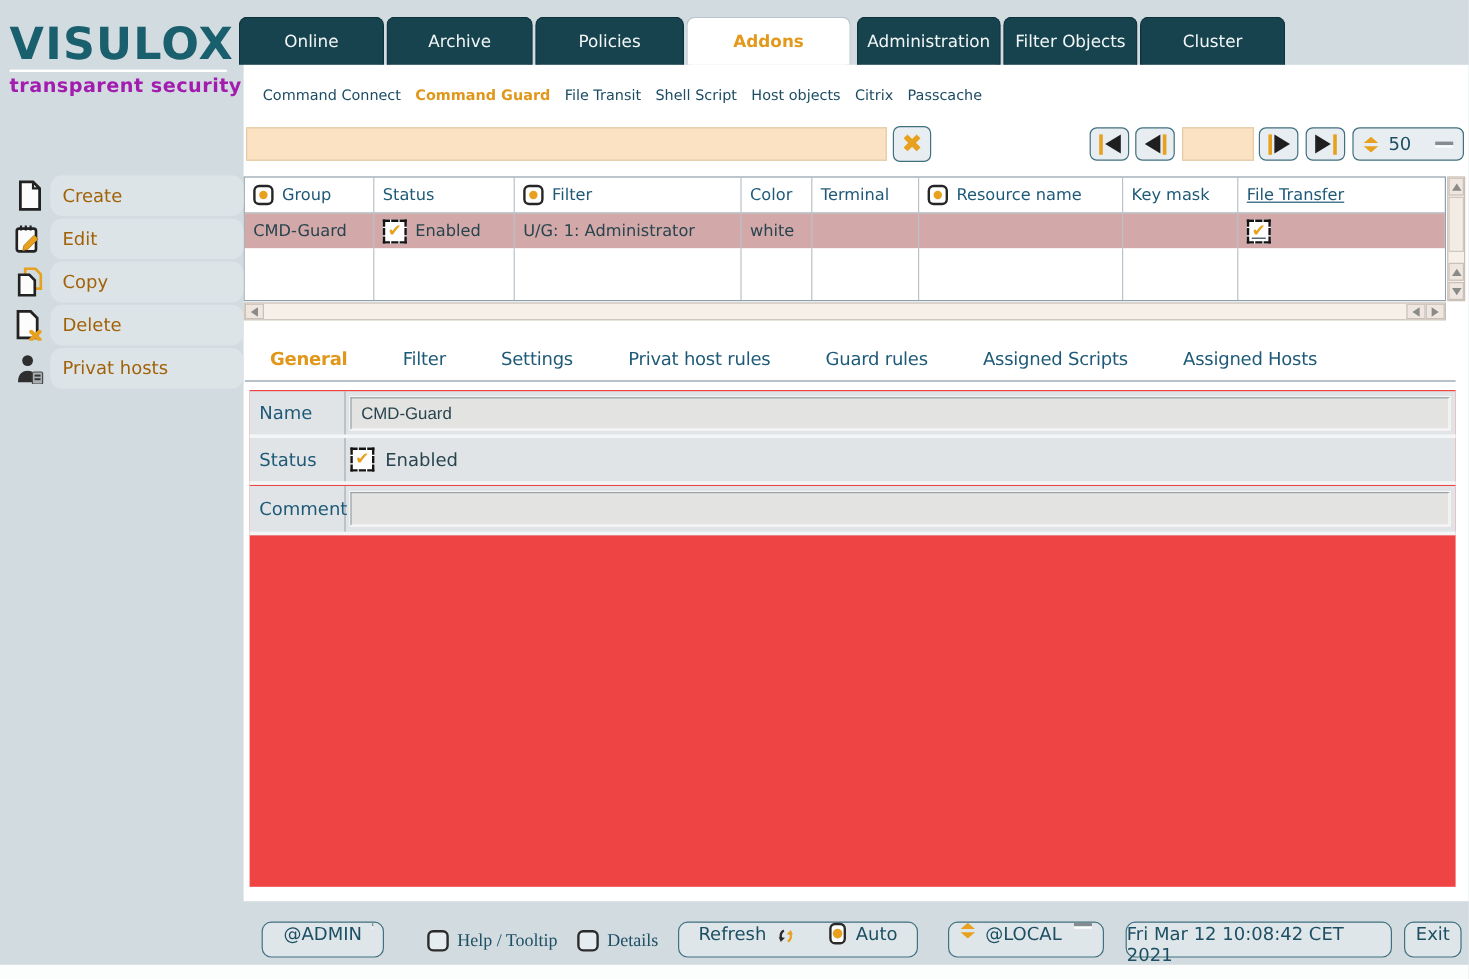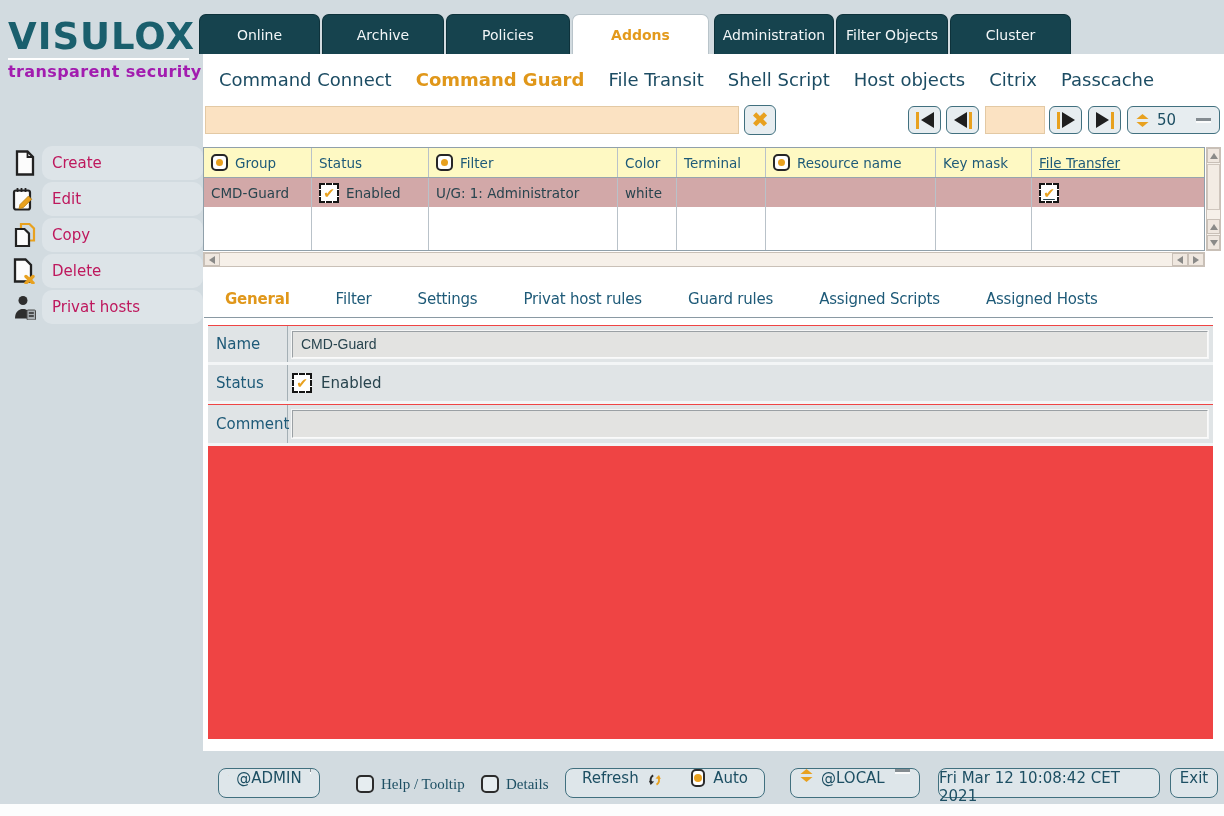--- a/index.html
+++ b/index.html
@@ -24,21 +24,21 @@
     display:flex; align-items:center; justify-content:center;
     border-radius:7px 7px 0 0; border:1px solid #0e323b; border-bottom:none;
   }
   .tab.active { background:#ffffff; color:#e39a1c; font-weight:bold; border-color:#b9c4ca; }
   .tab.gap-before { margin-left:3px; }
 
   
   .main-panel { left:203px; top:54px; width:1021px; height:697px; background:#ffffff; }
 
   
-  .subnav { left:219px; top:68px; height:22px; display:flex; gap:24px; align-items:center; font-size:18px; }
+  .subnav { left:219px; top:68px; height:22px; display:flex; gap:12px; align-items:center; font-size:12px; }
   .subnav span { color:#1c4c63; cursor:default; }
   .subnav span.active { color:#e0971a; font-weight:bold; }
 
   
   .search-input {
     left:205px; top:106px; width:534px; height:28px;
     background:#fbe2c2; border:1px solid #e3c9a4; font-size:14px; padding:0 8px; color:#333;
   }
   .tool-btn {
     background:#e7edf0; border:1px solid #41707f; border-radius:6px;
@@ -49,21 +49,21 @@
   .pg-first { left:908px; } .pg-prev { left:946px; } .pg-next { left:1049px; } .pg-last { left:1088px; }
   .page-input { left:985px; top:106px; width:60px; height:28px; background:#fbe2c2; border:1px solid #e3c9a4; font-size:14px; padding:0 6px; }
   .tri-l { width:0; height:0; border-top:8px solid transparent; border-bottom:8px solid transparent; border-right:13px solid #1f1f1f; }
   .tri-r { width:0; height:0; border-top:8px solid transparent; border-bottom:8px solid transparent; border-left:13px solid #1f1f1f; }
   .obar { width:3px; height:17px; background:#e8a11f; }
   .size-dd { left:1127px; top:106px; width:93px; height:28px; justify-content:flex-start; padding:0 8px; gap:8px; }
   .size-dd .val { font-size:15px; color:#1d4f63; flex:1; }
   .dash { width:15px; height:0; border-top:3px solid #848c91; border-bottom:2px solid #fbfcfc; }
 
   
-  .grid { left:203px; top:147px; width:1002px; height:104px; background:#fef9c3; border:1px solid #90a0aa; }
+  .grid { left:203px; top:147px; width:1002px; height:104px; background:#ffffff; border:1px solid #90a0aa; }
   .grid-row { display:flex; }
   .grid-head { height:30px; border-bottom:1px solid #98a5ad; }
   .grid-data { height:29px; background:#d2a8a8; }
   .grid-empty { height:43px; background:#fff; }
   .gc { display:flex; align-items:center; gap:7px; padding:0 7px; border-right:1px solid #b9c2c9; overflow:hidden; white-space:nowrap; }
   .gc:last-child { border-right:none;text-decoration:underline; }
   .c0{width:108px;} .c1{width:117px;} .c2{width:189px;} .c3{width:59px;} .c4{width:89px;} .c5{width:170px;} .c6{width:96px;} .c7{flex:1;}
   .grid-head .gc { font-size:13.5px; color:#1e5a78; }
   .grid-data .gc { font-size:13.5px; color:#28444e; }
   .hradio { width:17px; height:17px; background:#fff; border:2px solid #262626; border-radius:5px;
@@ -102,21 +102,21 @@
   .b-name { top:1px; height:39px; }
   .b-status { top:40px; height:39px; }
   .b-comment { top:80px; height:41px; }
   .status-text { font-size:15px; color:#28444e; }
 
   
   .side-actions { left:0; top:145px; width:203px; }
   .side-btn { position:relative; height:36px; cursor:pointer; }
   .side-icon { position:absolute; left:11px; top:4px; width:28px; height:28px; display:flex; align-items:center; justify-content:center; }
   .side-bar { position:absolute; left:42px; top:1px; right:0; height:34px; background:#dde4e8; border-radius:10px;
-              display:flex; align-items:center; padding-left:10px; font-size:15px; color:#be185d; }
+              display:flex; align-items:center; padding-left:10px; font-size:15px; color:#a16207; }
 
   
   .f-group { top:768px; height:30px; background:#dee6ea; border:1px solid #41707f; border-radius:8px;
              display:flex; align-items:flex-start; font-size:15px; color:#1d4f63; }
   .g-admin { left:218px; width:102px; padding:0 9px; gap:8px; }
   .g-admin .lbl, .g-local .lbl { flex:1; }
   .g-refresh { left:565px; width:200px; padding:0 16px; gap:8px; }
   .g-local { left:790px; width:130px; padding:0 9px; gap:8px; }
   .g-date { left:938px; width:222px; justify-content:center; }
   .g-exit { left:1170px; width:48px; justify-content:center; cursor:pointer; }

